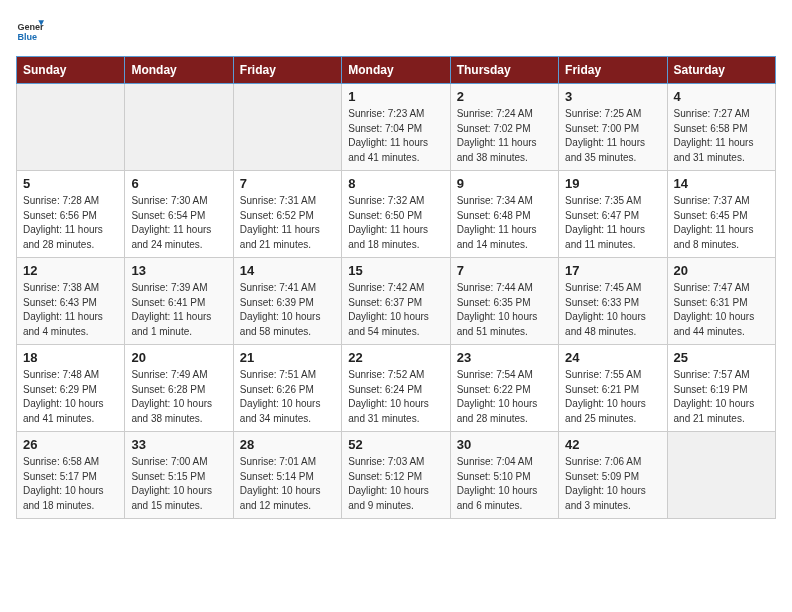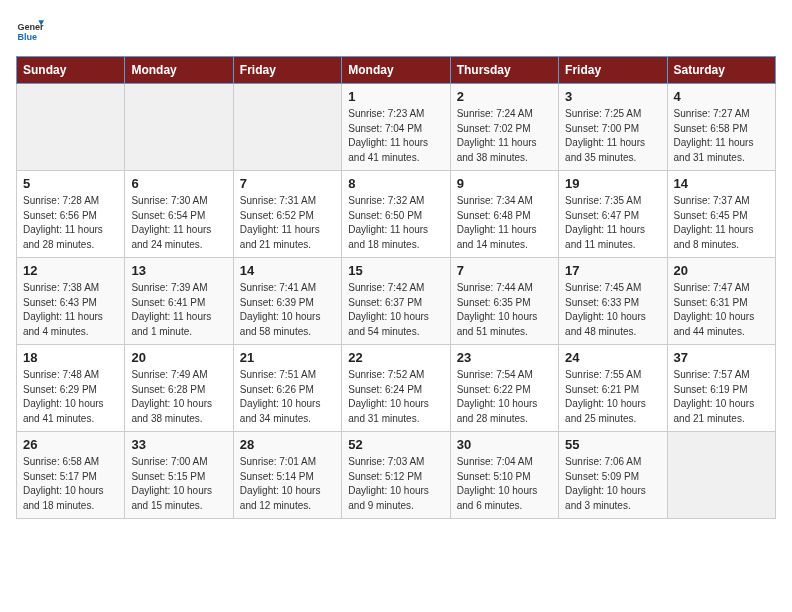--- a/index.html
+++ b/index.html
@@ -203,21 +203,21 @@
         </td>
         <td>
           <div class="day-number">23</div>
           <div class="day-info">Sunrise: 7:54 AM<br>Sunset: 6:22 PM<br>Daylight: 10 hours and 28 minutes.</div>
         </td>
         <td>
           <div class="day-number">24</div>
           <div class="day-info">Sunrise: 7:55 AM<br>Sunset: 6:21 PM<br>Daylight: 10 hours and 25 minutes.</div>
         </td>
         <td>
-          <div class="day-number">37</div>
+          <div class="day-number">25</div>
           <div class="day-info">Sunrise: 7:57 AM<br>Sunset: 6:19 PM<br>Daylight: 10 hours and 21 minutes.</div>
         </td>
       </tr>
       <tr>
         <td>
           <div class="day-number">26</div>
           <div class="day-info">Sunrise: 6:58 AM<br>Sunset: 5:17 PM<br>Daylight: 10 hours and 18 minutes.</div>
         </td>
         <td>
           <div class="day-number">33</div>
@@ -229,19 +229,19 @@
         </td>
         <td>
           <div class="day-number">52</div>
           <div class="day-info">Sunrise: 7:03 AM<br>Sunset: 5:12 PM<br>Daylight: 10 hours and 9 minutes.</div>
         </td>
         <td>
           <div class="day-number">30</div>
           <div class="day-info">Sunrise: 7:04 AM<br>Sunset: 5:10 PM<br>Daylight: 10 hours and 6 minutes.</div>
         </td>
         <td>
-          <div class="day-number">55</div>
+          <div class="day-number">42</div>
           <div class="day-info">Sunrise: 7:06 AM<br>Sunset: 5:09 PM<br>Daylight: 10 hours and 3 minutes.</div>
         </td>
         <td class="empty-cell"></td>
       </tr>
     </tbody>
 </table>
 
 </body></html>

